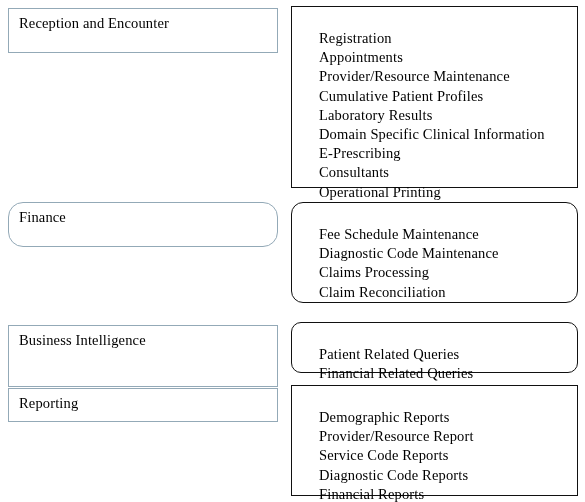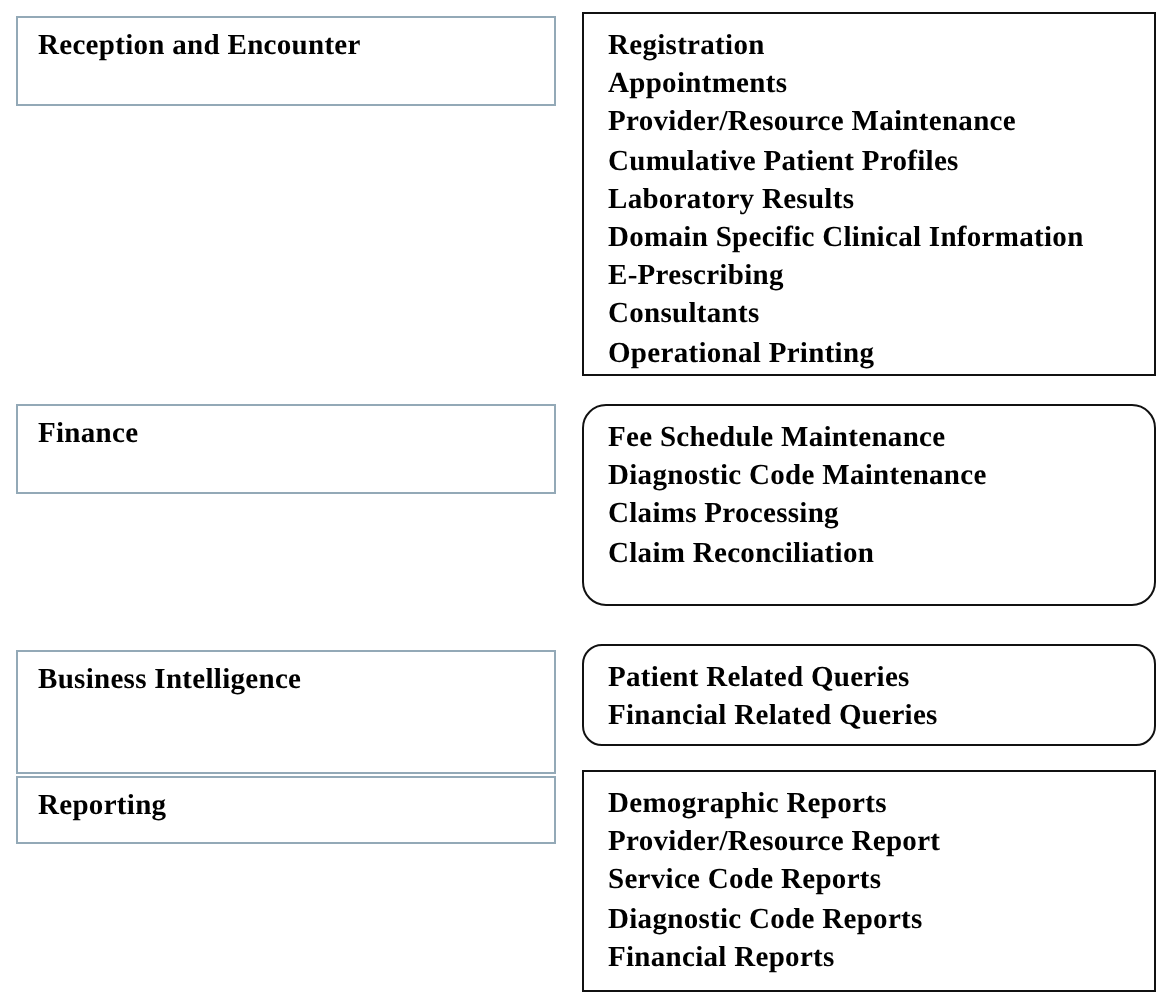--- a/index.html
+++ b/index.html
@@ -16,21 +16,20 @@
     overflow: hidden;
   }
   #diagram {
     position: absolute;
     inset: 0;
   }
   .section {
     position: absolute;
     left: 0;
     width: 585px;
-    font-weight: bold;
   }
   .cat-box {
     position: absolute;
     left: 8px;
     width: 270px;
     border: 1px solid #93a9b7;
     background: #ffffff;
     box-sizing: border-box;
   }
   .cat-label {
@@ -45,40 +44,40 @@
   .fn-box {
     position: absolute;
     left: 291px;
     width: 287px;
     border: 1.5px solid #111111;
     background: #ffffff;
     box-sizing: border-box;
     padding: 6px 0 6px 0;
   }
   .fn-list {
-    margin: 1px;
+    margin: 16px;
     padding: 0;
     list-style: none;
   }
   .fn-item {
     font-size: 14.5px;
     line-height: 19.2px;
     padding-left: 11px;
     white-space: nowrap;
     letter-spacing: 0.15px;
   }
 
   
   #sec-0 { top: 0; height: 196px; }
   #sec-0 .cat-box { top: 8px; height: 45px; }
   #sec-0 .fn-box  { top: 6px; height: 182px; }
 
   
   #sec-1 { top: 196px; height: 124px; }
-  #sec-1 .cat-box { top: 6px; height: 45px; }
+  #sec-1 .cat-box { top: 6px; height: 45px; border-radius: 15px; }
   #sec-1 .fn-box  { top: 6px; height: 101px; border-radius: 12px; }
 
   
   #sec-2 { top: 320px; height: 62px; }
   #sec-2 .cat-box { top: 5px; height: 62px; }
   #sec-2 .fn-box  { top: 2px; height: 51px; border-radius: 10px; }
 
   
   #sec-3 { top: 382px; height: 120px; }
   #sec-3 .cat-box { top: 6px; height: 34px; }

